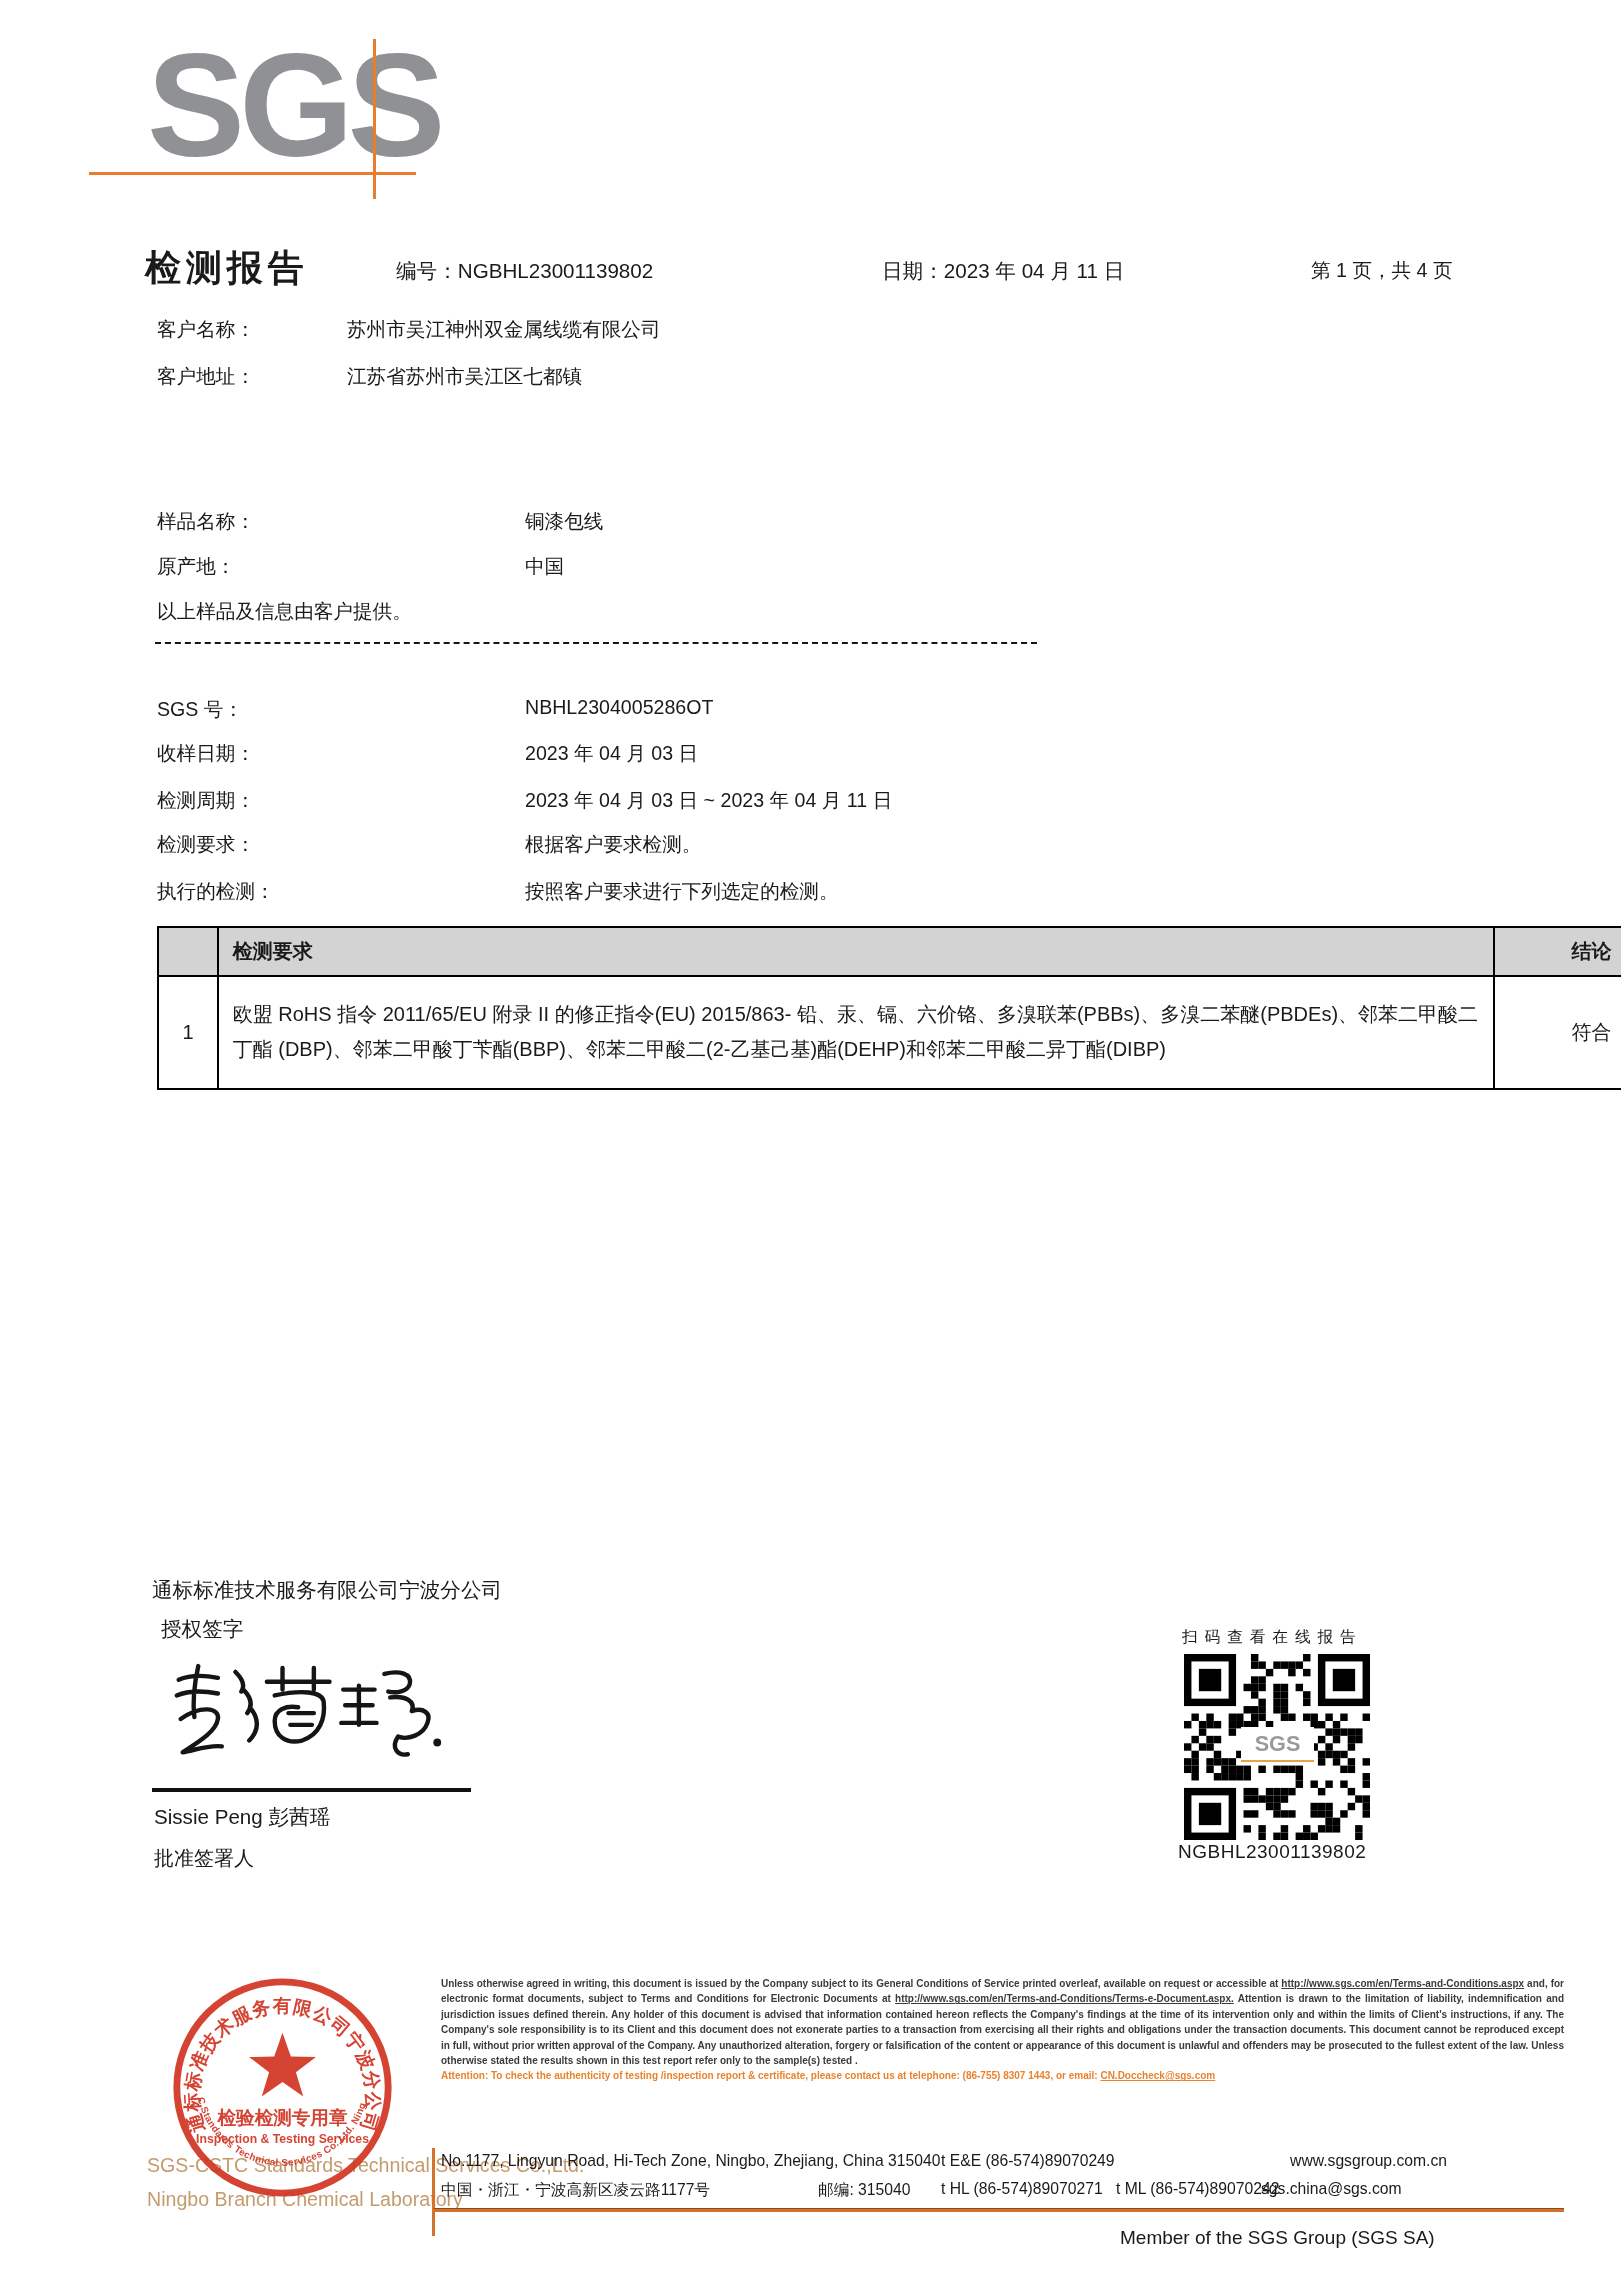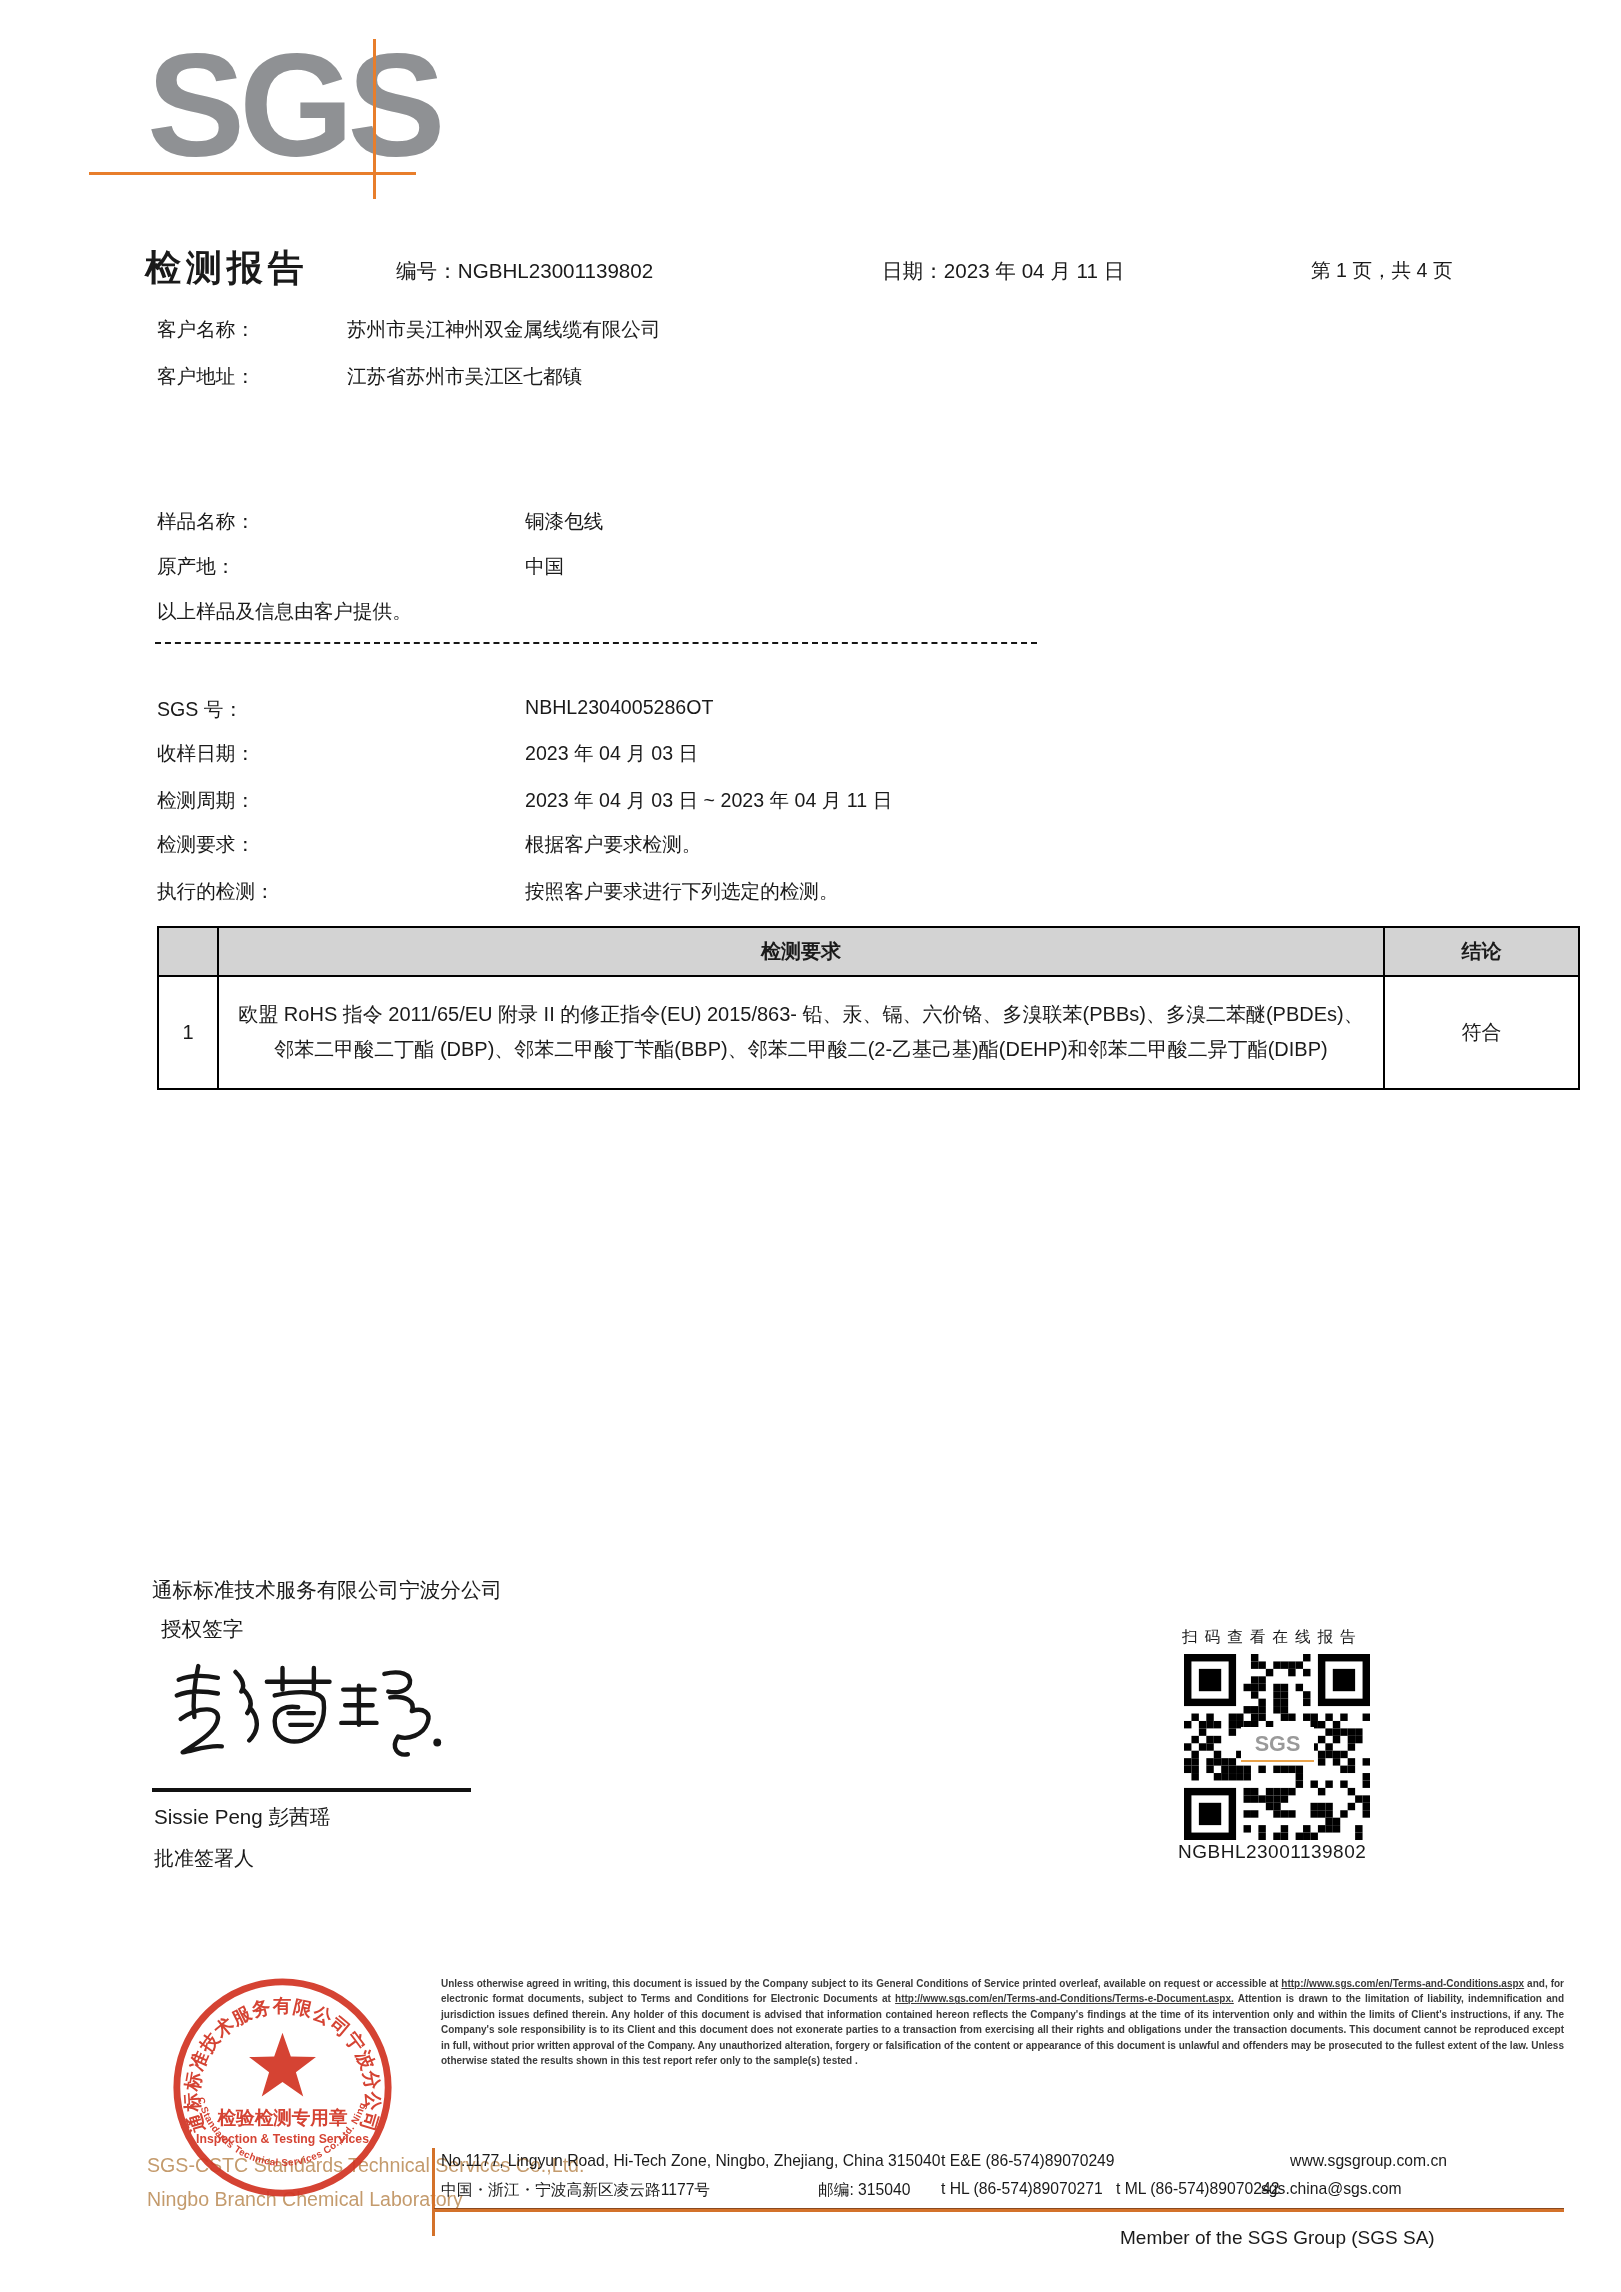--- a/index.html
+++ b/index.html
@@ -25,21 +25,21 @@
   .row .v1 { position:absolute; left:190px; white-space:nowrap; }  
   .row .v2 { position:absolute; left:368px; white-space:nowrap; }  
 
   .dashes { left:155px; top:642px; width:882px; border-top:2.9px dashed #161616; }
 
   
   .rtable { left:157px; top:926px; width:1316px; border:2px solid #000; border-collapse:collapse; table-layout:fixed; }
   .rtable td, .rtable th { border:2px solid #000; font-size:20px; vertical-align:middle; }
   .rtable thead th { background:#d3d3d3; height:37px; font-weight:bold; border-bottom:2.9px solid #000; }
   .rtable .c-idx { width:60px; text-align:center; }
-  .rtable .c-req { width:1166px; text-align:center; padding:5.9px 13.7px; line-height:35px; }
+  .rtable .c-req { width:1276px; text-align:left; padding:5.9px 13.7px; line-height:35px; }
   .rtable .c-con { width:195px; text-align:center; }
   .rtable tbody td { height:113px; }
 
   
   .sig-company { left:152px; top:1576px; font-size:20.6px; }
   .sig-label { left:161px; top:1615px; font-size:20.6px; }
   .sig-underline { left:152px; top:1788px; width:319px; height:3.9px; background:#111; }
   .sig-name { left:154px; top:1803px; font-size:20.6px; }
   .sig-role { left:154px; top:1845px; font-size:20px; }
 
@@ -370,20 +370,21 @@
     <polygon fill="#d23524" points="116,60 124.5,84.3 150.2,84.9 129.7,100.4 137.2,125.1 116,110.4 94.8,125.1 102.3,100.4 81.8,84.9 107.5,84.3"></polygon>
     <text x="116" y="153" text-anchor="middle" font-size="19" font-weight="bold" fill="#d23524">检验检测专用章</text>
     <text x="116" y="173" text-anchor="middle" font-size="12.5" font-weight="bold" fill="#d23524">Inspection &amp; Testing Services</text>
     <text font-size="10" font-weight="bold" fill="#d23524" letter-spacing="0.4">
       <textPath href="#arcBot" startOffset="50%" text-anchor="middle">SGS-CSTC Standards Technical Services Co.,Ltd. Ningbo Branch</textPath>
     </text>
   </svg>
 
   <div class="abs disc">
     <div><span>Unless otherwise agreed in writing, this document is issued by the Company subject to its General Conditions of Service printed overleaf, available on request or accessible at </span><span class="u">http://www.sgs.com/en/Terms-and-Conditions.aspx</span><span> and, for electronic format documents, subject to Terms and Conditions for Electronic Documents at </span><span class="u">http://www.sgs.com/en/Terms-and-Conditions/Terms-e-Document.aspx.</span><span> Attention is drawn to the limitation of liability, indemnification and jurisdiction issues defined therein. Any holder of this document is advised that information contained hereon reflects the Company's findings at the time of its intervention only and within the limits of Client's instructions, if any. The Company's sole responsibility is to its Client and this document does not exonerate parties to a transaction from exercising all their rights and obligations under the transaction documents. This document cannot be reproduced except in full, without prior written approval of the Company. Any unauthorized alteration, forgery or falsification of the content or appearance of this document is unlawful and offenders may be prosecuted to the fullest extent of the law. Unless otherwise stated the results shown in this test report refer only to the sample(s) tested .</span></div>
+    <div class="attn"><span>Attention: To check the authenticity of testing /inspection report &amp; certificate, please contact us at telephone: (86-755) 8307 1443, or email: </span><span class="u">CN.Doccheck@sgs.com</span></div>
   </div>
 
   <div class="abs foot">
     <div class="l1">
       <span class="f-addr-en">No.1177, Lingyun Road, Hi-Tech Zone, Ningbo, Zhejiang, China 315040</span>
       <span class="f-tel1">t E&amp;E (86-574)89070249</span>
       <span class="f-web">www.sgsgroup.com.cn</span>
     </div>
     <div class="l2">
       <span class="f-addr-cn">中国・浙江・宁波高新区凌云路1177号</span>

